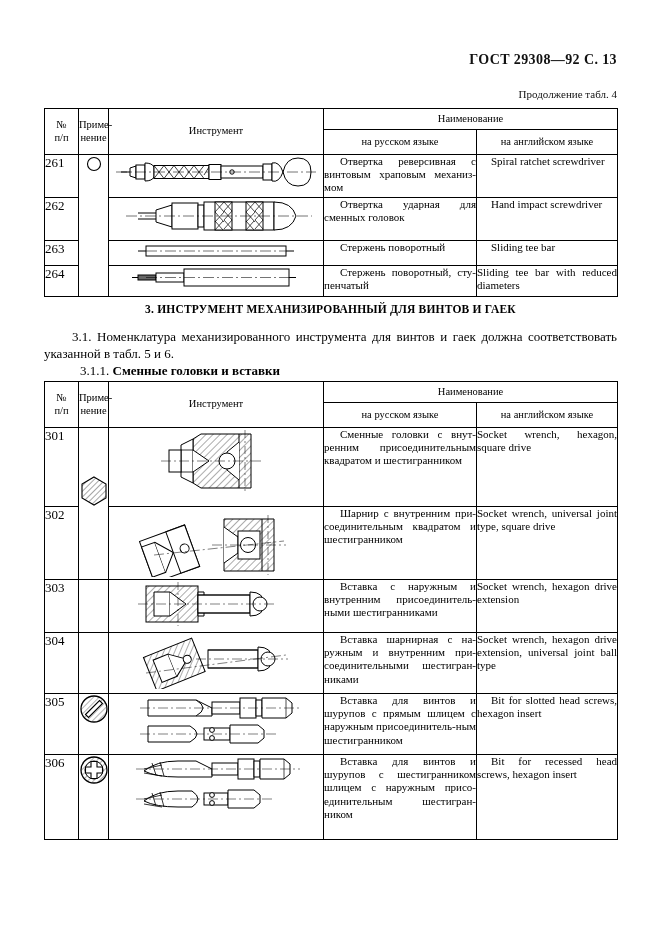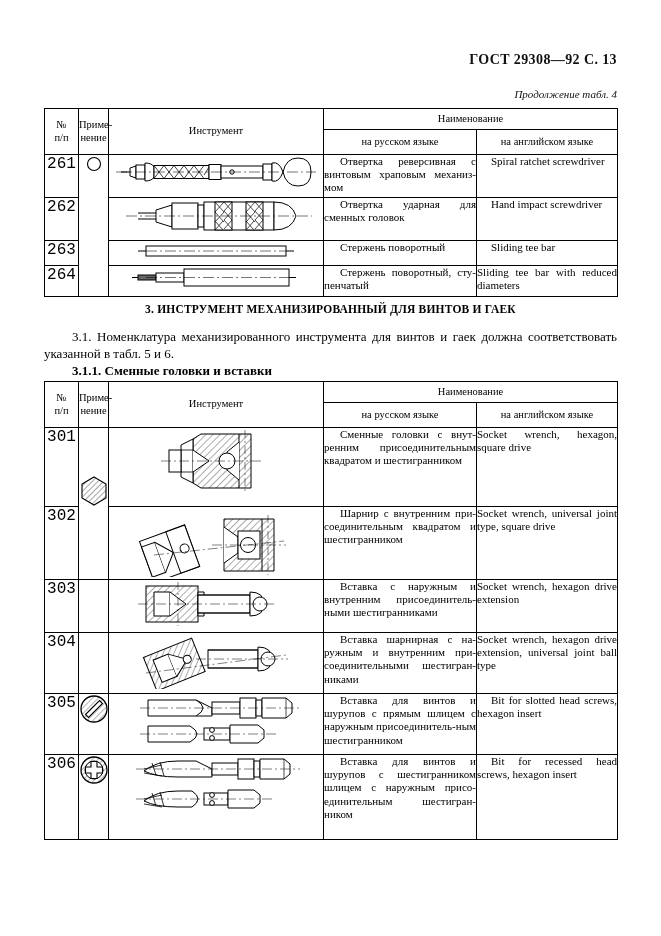--- a/index.html
+++ b/index.html
@@ -7,53 +7,53 @@
   .page{
     position:relative;width:661px;height:936px;background:#ffffff;
     margin:0 auto;overflow:hidden;
   }
   .hdr{
     position:absolute;left:0;right:44px;top:52px;text-align:right;
     font-weight:bold;font-size:14px;letter-spacing:.4px;color:#111;
   }
   .contn{
     position:absolute;left:0;right:44px;top:88px;text-align:right;
-    font-style:italic;font-size:11px;color:#111;
+    font-size:11px;color:#111;
   }
   table.gost{
     position:absolute;border-collapse:collapse;table-layout:fixed;
     color:#000;
   }
   table.gost td,table.gost th{
     border:1px solid #000;padding:0;vertical-align:top;font-weight:normal;
   }
   .t1{left:44px;top:108px;width:573px;}
   .t2{left:44px;top:381px;width:573px;}
   .hcell{text-align:center;font-size:10.5px;line-height:1.18;padding:3px 2px;}
   .hcell.mid{vertical-align:middle;}
-  .num{text-align:center;font-size:16px;padding:3px 2px 0 2px;vertical-align:top;font-family:Liberation Mono, monospace;}
+  .num{text-align:left;font-size:13px;padding:3px 2px 0 2px;vertical-align:top;}
   .appl{text-align:center;vertical-align:middle;padding:2px;}
   .draw{text-align:center;vertical-align:middle;padding:4px 2px;}
   .ru{
     font-size:11px;line-height:1.2;padding:4px 4px 4px 4px;
     text-align:justify;text-indent:16px;hyphens:manual;margin-top:6px;
   }
   .en{font-size:11px;line-height:1.2;padding:4px 4px 4px 5px;text-align:justify;text-indent:14px;}
   .en.noind{text-indent:0;}
   .sect{
     position:absolute;left:44px;width:573px;text-align:center;
     font-weight:bold;font-size:11.5px;top:303px;letter-spacing:.2px;
   }
   .para{
     position:absolute;left:44px;width:573px;font-size:13px;line-height:1.32;
     text-align:justify;
   }
   .p31{top:328px;text-indent:28px;}
   .p311{top:362px;text-indent:28px;font-weight:bold;}
-  .p311 .lead{font-weight:bold;}
+  .p311 .lead{font-weight:normal;margin-left:8px;}
   .tabnum{
     position:absolute;left:44px;width:573px;text-align:right;top:368px;
     font-size:10.5px;letter-spacing:3px;padding-right:28px;box-sizing:border-box;
   }
   svg{display:block;margin:0 auto;}
   .sym{display:block;margin:0 auto;}
 </style>
 </head>
 <body>
 

